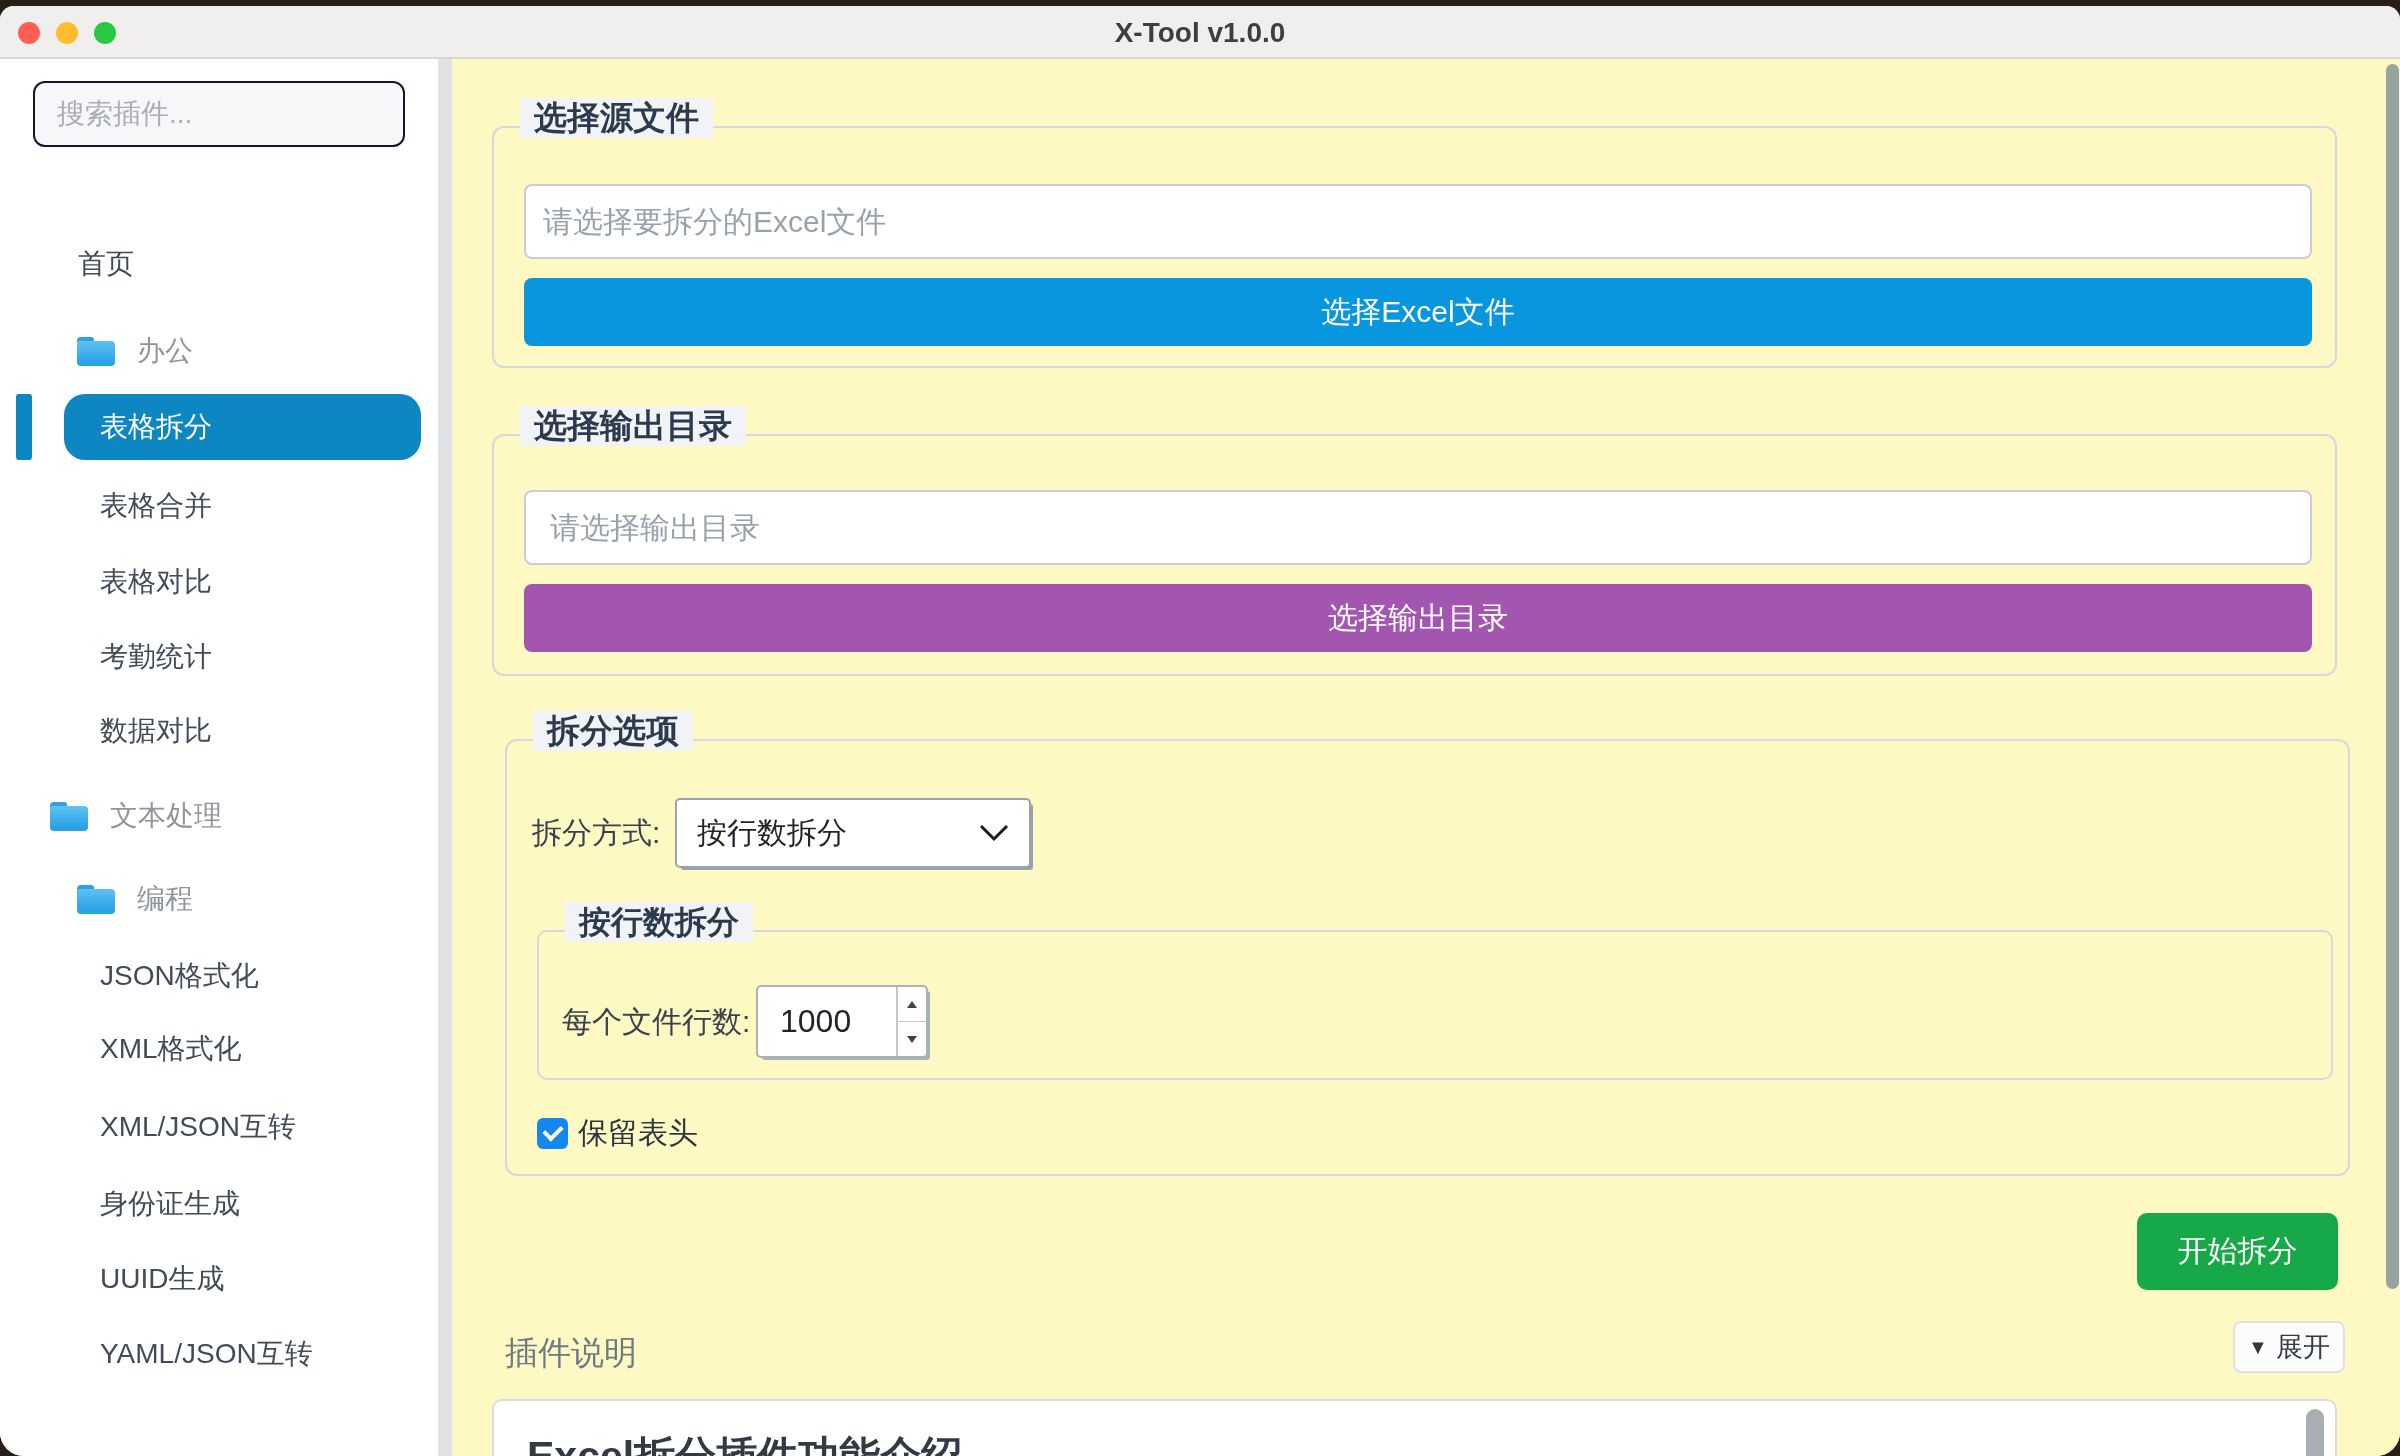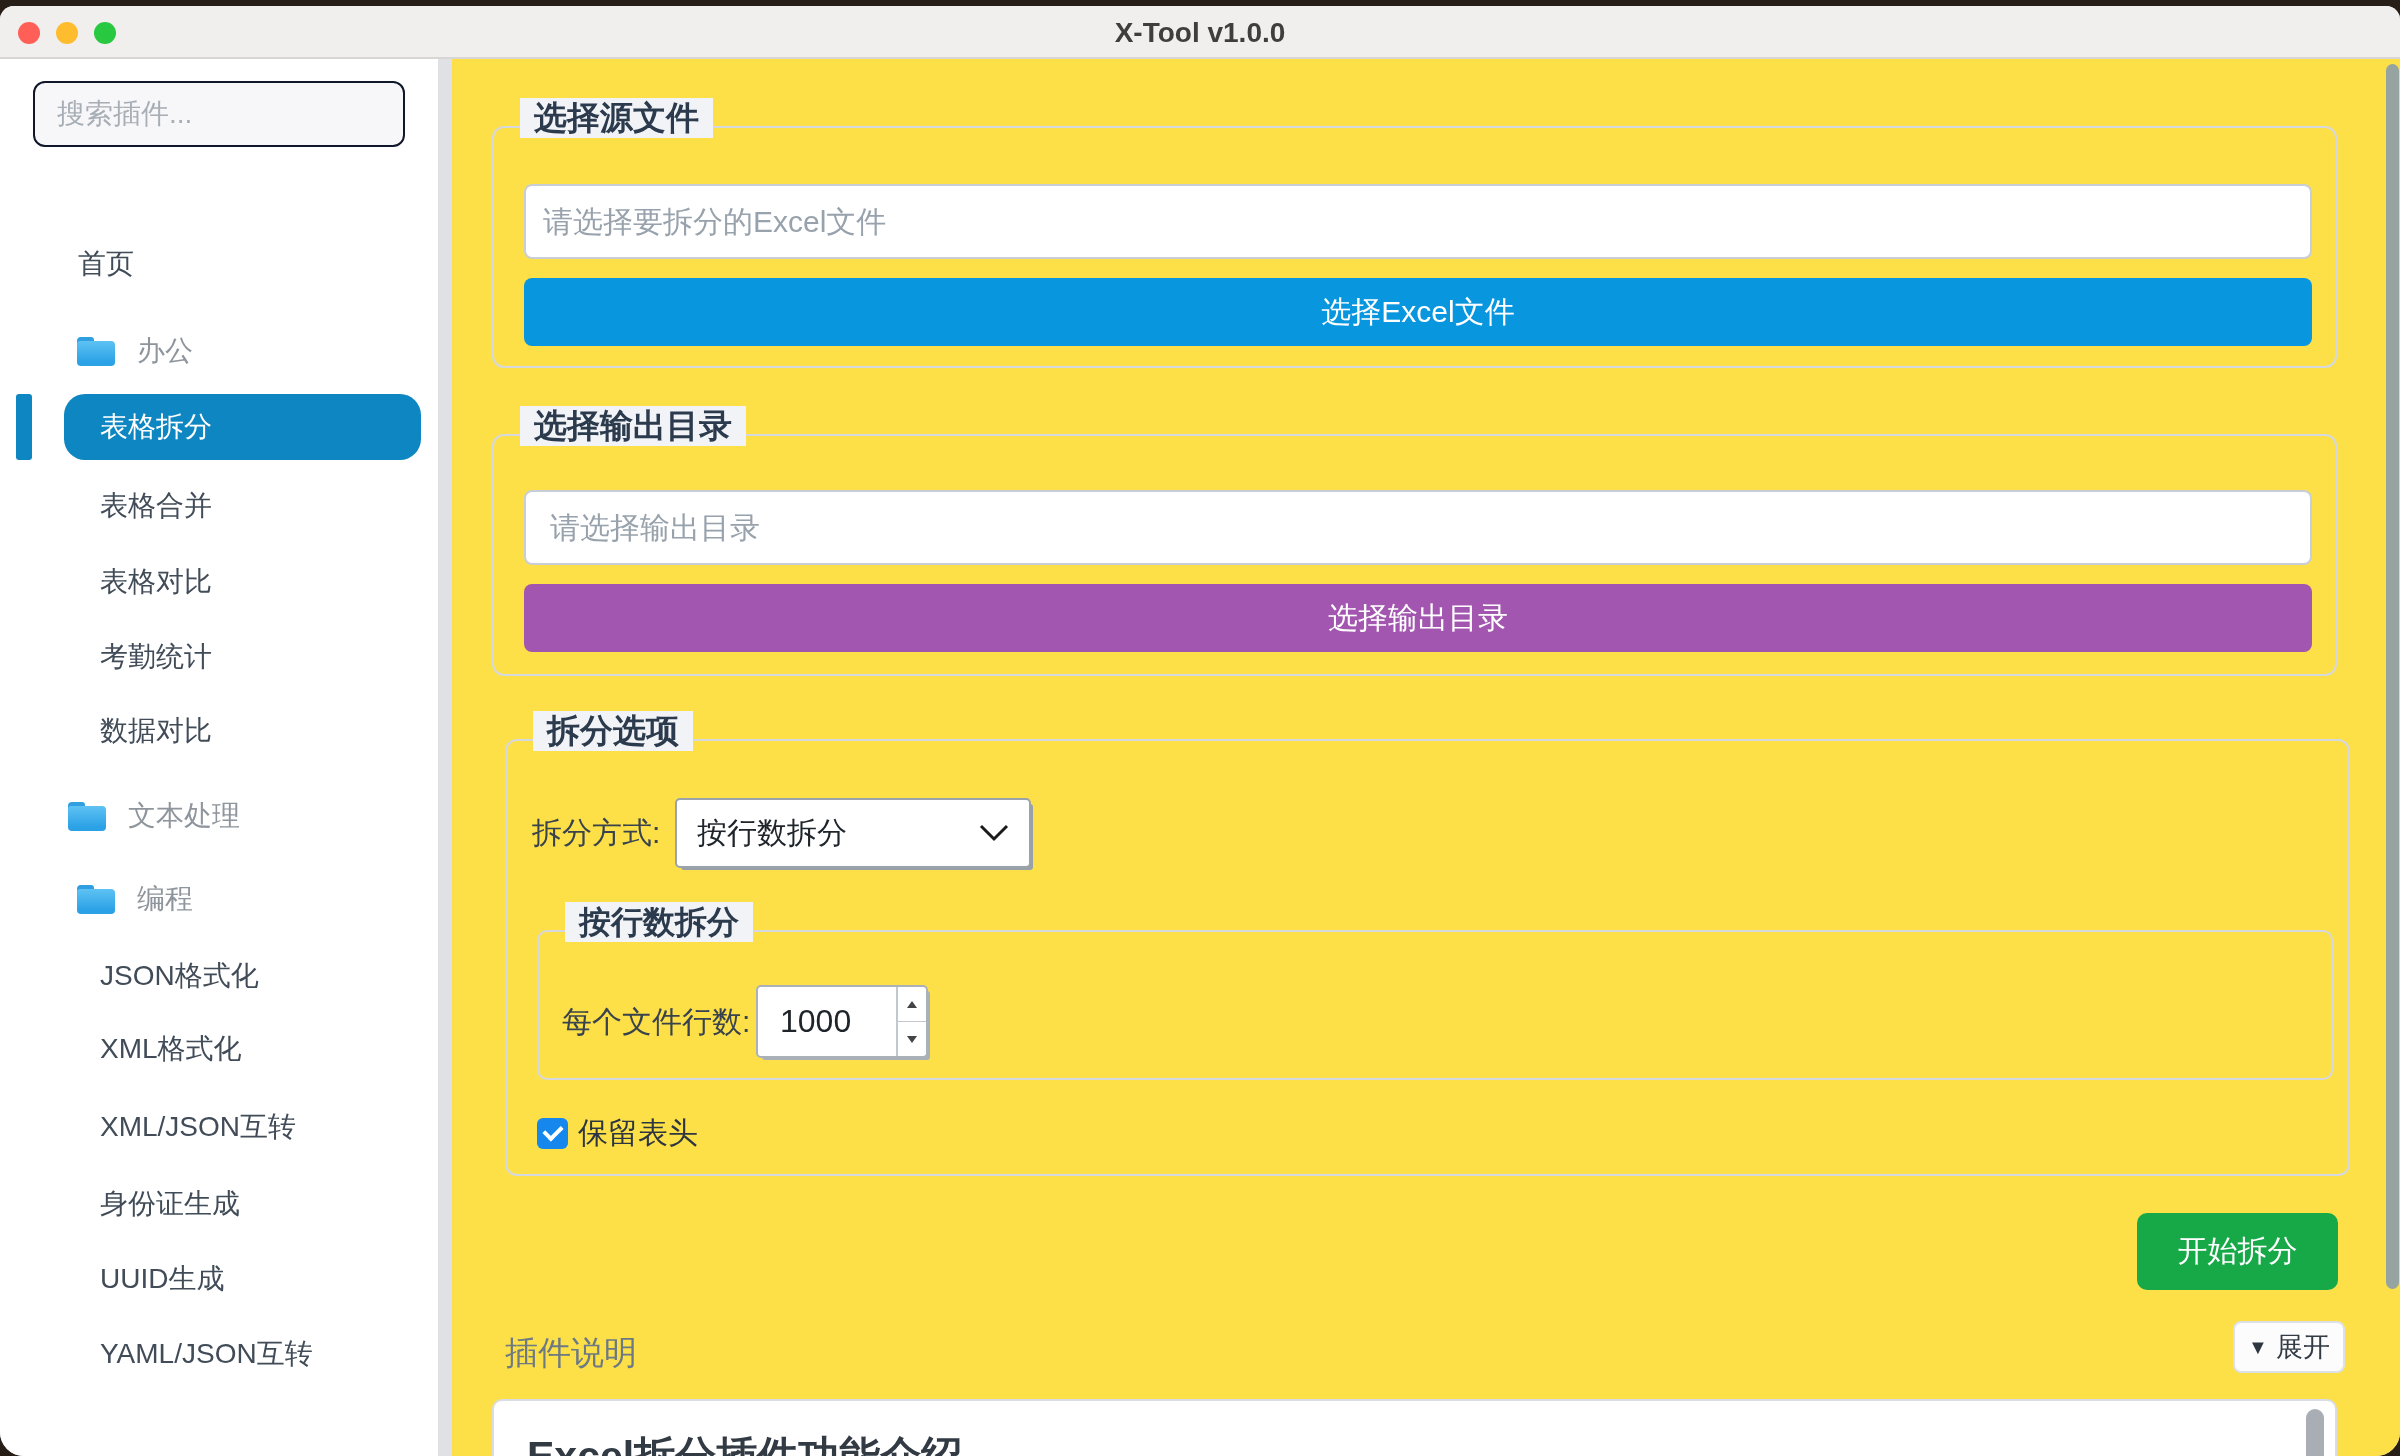--- a/index.html
+++ b/index.html
@@ -26,38 +26,38 @@
                 font-size:28px; color:#3c4650; padding:0 22px; outline:none; }
   .search-box::placeholder { color:#a8aeb6; }
 
   .nav-row { position:absolute; left:0; width:438px; height:66px; display:flex;
              align-items:center; cursor:default; }
   .nav-label { font-size:28px; color:#414c58; }
   .nav-row.cat .nav-label { color:#8f959c; }
   .nav-row.home  { padding-left:78px; }
   .nav-row.leaf  { padding-left:100px; }
   .nav-row.cat1  { padding-left:77px; }
-  .nav-row.cat2  { padding-left:68px; }
+  .nav-row.cat2  { padding-left:50px; }
 
   .folder-ic { width:38px; height:29px; position:relative; margin-right:22px; flex:0 0 auto; }
   .folder-ic::before { content:""; position:absolute; top:0; left:0; width:17px; height:9px;
                        background:#2f9fe2; border-radius:4px 3px 0 0; }
   .folder-ic::after  { content:""; position:absolute; top:4px; left:0; right:0; bottom:0;
                        background:linear-gradient(180deg,#5ec2f3 0%,#2ba1e6 85%);
                        border-radius:3px 4px 4px 4px; }
 
   .sel-accent { position:absolute; left:16px; top:335px; width:16px; height:66px;
                 background:#0e86c1; border-radius:3px; }
   .sel-pill { position:absolute; left:64px; top:335px; width:357px; height:66px;
               background:#0e86c1; border-radius:21px; display:flex; align-items:center;
               padding-left:36px; }
   .sel-pill .nav-label { color:#ffffff; }
 
   
-  .main { position:absolute; left:452px; top:53px; right:0; bottom:0; background:#fde047; }
+  .main { position:absolute; left:452px; top:53px; right:0; bottom:0; background:#fef9c3; }
 
   .group { position:absolute; border:2px solid #d5d8df; border-radius:12px; }
   .legend { position:absolute; top:-30px; left:26px; background:#f2f3f7; padding:0 14px;
             font-size:33px; line-height:40px; font-weight:bold; color:#2b3b4d; white-space:nowrap; }
   .legend.sub { font-size:32px; }
 
   .txt-input { position:absolute; left:30px; width:1788px; height:75px; background:#ffffff;
                border:2px solid #c9ced6; border-radius:8px; font-size:30px; color:#333;
                padding:0 24px; outline:none; }
   .txt-input::placeholder { color:#98a2ac; }

